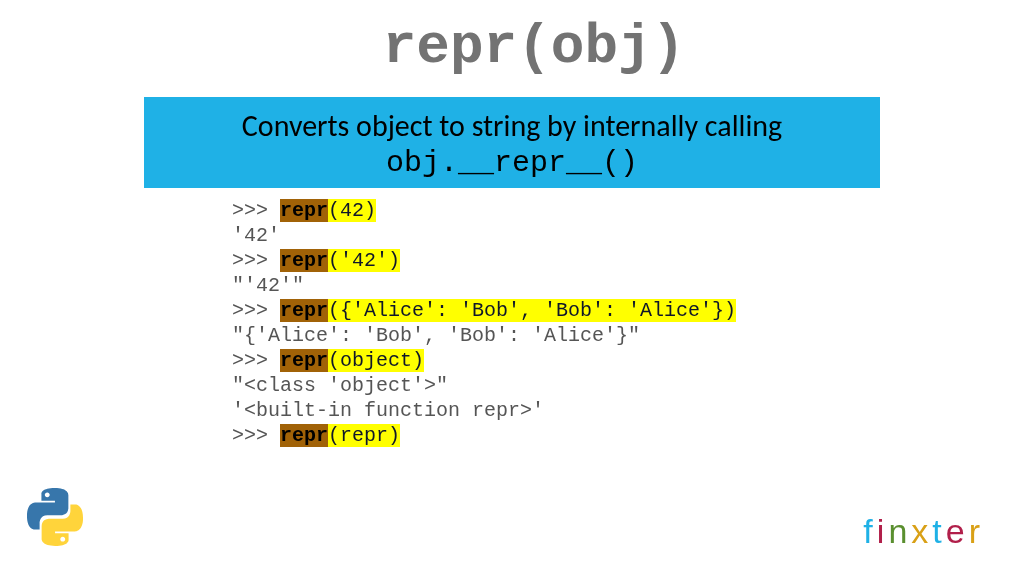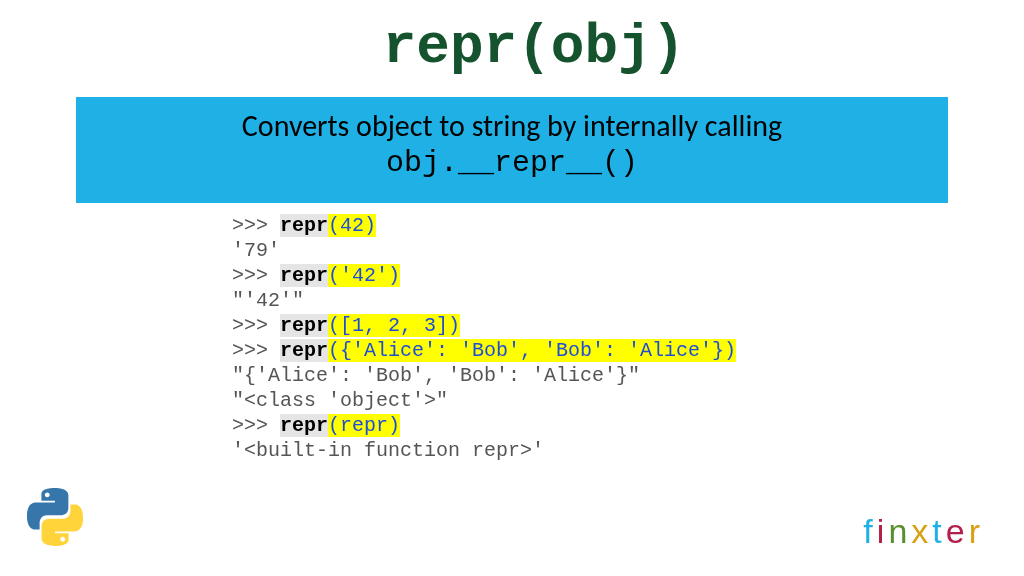--- a/index.html
+++ b/index.html
@@ -10,28 +10,28 @@
     font-family: Calibri, -apple-system, BlinkMacSystemFont, Segoe UI, sans-serif;
     position: relative;
     overflow: hidden;
   }
   .title {
     font-family: "Courier New", Courier, monospace;
     font-weight: bold;
     font-size: 56px;
     text-align: center;
     margin-top: 15px;
-    color: #14532d;
+    color: #737373;
     padding-left: 44px;
   }
   .blue-box {
     background: #1fb1e6;
-    width: 872px;
+    width: 736px;
     margin: 18px auto 10px auto;
-    padding: 10px 14px 23px 14px;
+    padding: 10px 14px 8px 14px;
     text-align: center;
   }
   .blue-box .line1 {
     font-size: 30px;
     color: #000;
     font-family: Calibri, sans-serif;
   }
   .blue-box .line2 {
     font-family: "Courier New", Courier, monospace;
     font-size: 30px;
@@ -44,24 +44,24 @@
     line-height: 1.25;
     color: #555;
     width: 680px;
     margin: 5px auto 0 auto;
     padding-left: 60px;
   }
   .code-block .line { white-space: pre; }
   .prompt { color: #555; }
   .hl {
     background: #ffff00;
-    color: #1d4ed8;
+    color: #0f172a;
   }
   .hl-bold {
-    background: #e5e5e5;
+    background: #a16207;
     color: #000;
     font-weight: bold;
     margin-top: 12px;
   }
   .python-logo {
     position: absolute;
     left: 25px;
     bottom: 25px;
   }
   .finxter {
@@ -86,29 +86,29 @@
 
 <div class="title">repr(obj)</div>
 
 <div class="blue-box">
   <div class="line1">Converts object to string by internally calling</div>
   <div class="line2">obj.__repr__()</div>
 </div>
 
 <div class="code-block">
   <div class="line"><span class="prompt">&gt;&gt;&gt; </span><span class="hl-bold">repr</span><span class="hl">(42)</span></div>
-  <div class="line">'79'</div>
+  <div class="line">'42'</div>
   <div class="line"><span class="prompt">&gt;&gt;&gt; </span><span class="hl-bold">repr</span><span class="hl">('42')</span></div>
   <div class="line">"'42'"</div>
-  <div class="line"><span class="prompt">&gt;&gt;&gt; </span><span class="hl-bold">repr</span><span class="hl">([1, 2, 3])</span></div>
   <div class="line"><span class="prompt">&gt;&gt;&gt; </span><span class="hl-bold">repr</span><span class="hl">({'Alice': 'Bob', 'Bob': 'Alice'})</span></div>
   <div class="line">"{'Alice': 'Bob', 'Bob': 'Alice'}"</div>
+  <div class="line"><span class="prompt">&gt;&gt;&gt; </span><span class="hl-bold">repr</span><span class="hl">(object)</span></div>
   <div class="line">"&lt;class 'object'&gt;"</div>
+  <div class="line">'&lt;built-in function repr&gt;'</div>
   <div class="line"><span class="prompt">&gt;&gt;&gt; </span><span class="hl-bold">repr</span><span class="hl">(repr)</span></div>
-  <div class="line">'&lt;built-in function repr&gt;'</div>
 </div>
 
 <div class="python-logo">
   <svg width="60" height="60" viewBox="0 0 110 110">
     <path fill="#3776ab" d="M54.5,2c-26,0-24.4,11.3-24.4,11.3l0,11.7h24.8v3.5H20.2c0,0-16.6-1.9-16.6,24.3s14.5,25.3,14.5,25.3h8.7V66.3c0,0-0.5-14.5,14.3-14.5h24.6c0,0,13.8,0.2,13.8-13.4V15.6C79.5,15.6,81.6,2,54.5,2z M40.8,9.9c2.5,0,4.5,2,4.5,4.5s-2,4.5-4.5,4.5s-4.5-2-4.5-4.5S38.4,9.9,40.8,9.9z"></path>
     <path fill="#ffd43b" d="M55.5,108c26,0,24.4-11.3,24.4-11.3l0-11.7H55.1v-3.5h34.7c0,0,16.6,1.9,16.6-24.3S91.9,31.9,91.9,31.9h-8.7v11.8c0,0,0.5,14.5-14.3,14.5H44.3c0,0-13.8-0.2-13.8,13.4v22.8C30.5,94.4,28.4,108,55.5,108z M69.2,100.1c-2.5,0-4.5-2-4.5-4.5s2-4.5,4.5-4.5s4.5,2,4.5,4.5S71.6,100.1,69.2,100.1z"></path>
   </svg>
 </div>
 
 <div class="finxter">

